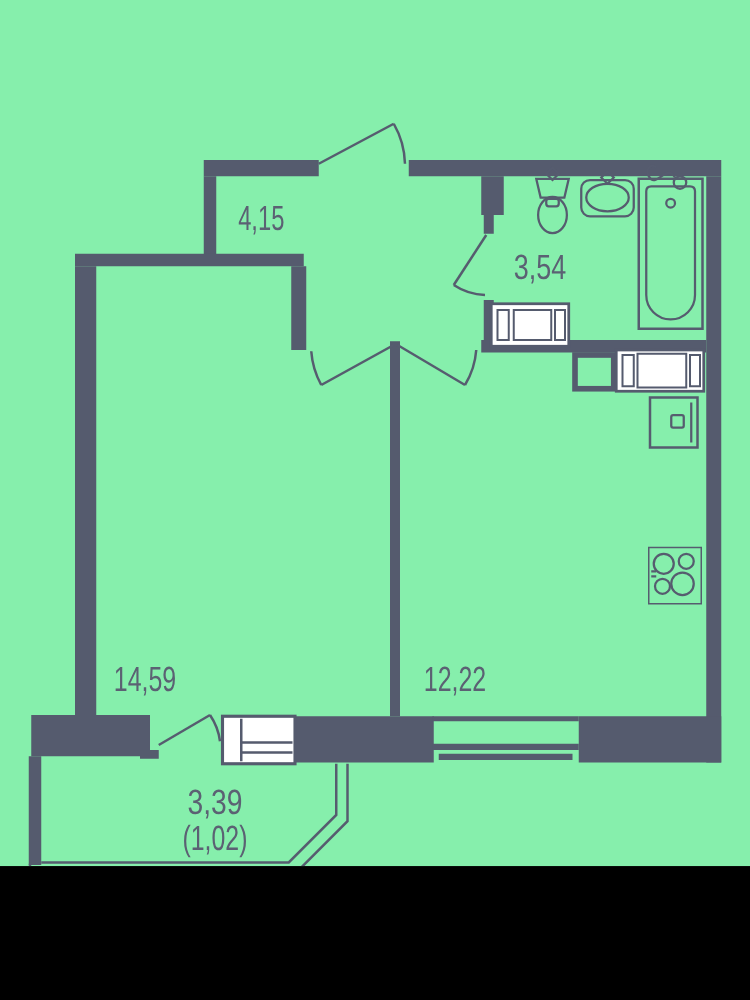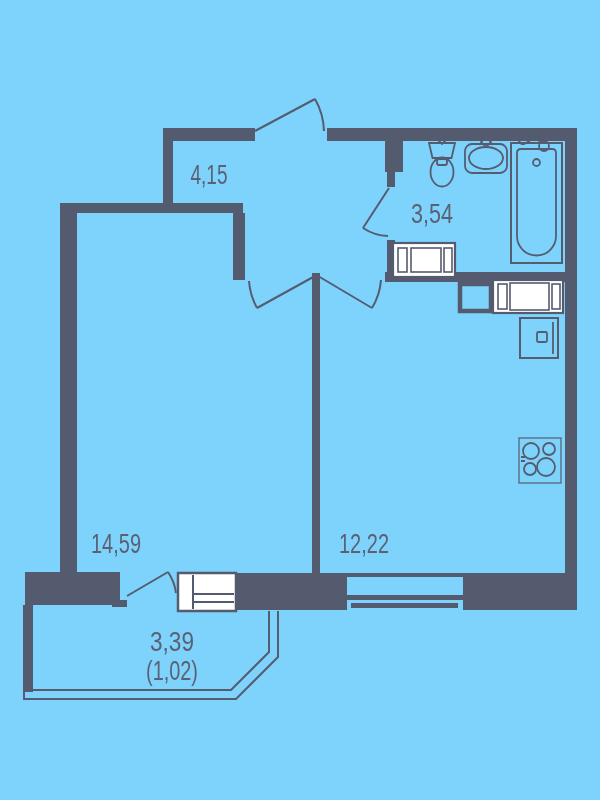--- a/index.html
+++ b/index.html
@@ -1,16 +1,16 @@
 <!DOCTYPE html>
 <html><head>
 <meta charset="utf-8">
 <style>
   html,body{margin:0;padding:0;background:#000;}
-  .stage{position:relative;width:600px;height:800px;background:#7dd3fc;overflow:hidden;}
+  .stage{position:relative;width:600px;height:693px;background:#86efac;overflow:hidden;}
   svg{display:block;}
   .lbl{font-family:"Liberation Sans","DejaVu Sans",sans-serif;font-weight:400;}
 </style>
 </head>
 <body>
 
 <div class="stage">
 <svg width="600" height="800" viewBox="0 0 600 800">
 
   <g fill="#555b6e">

